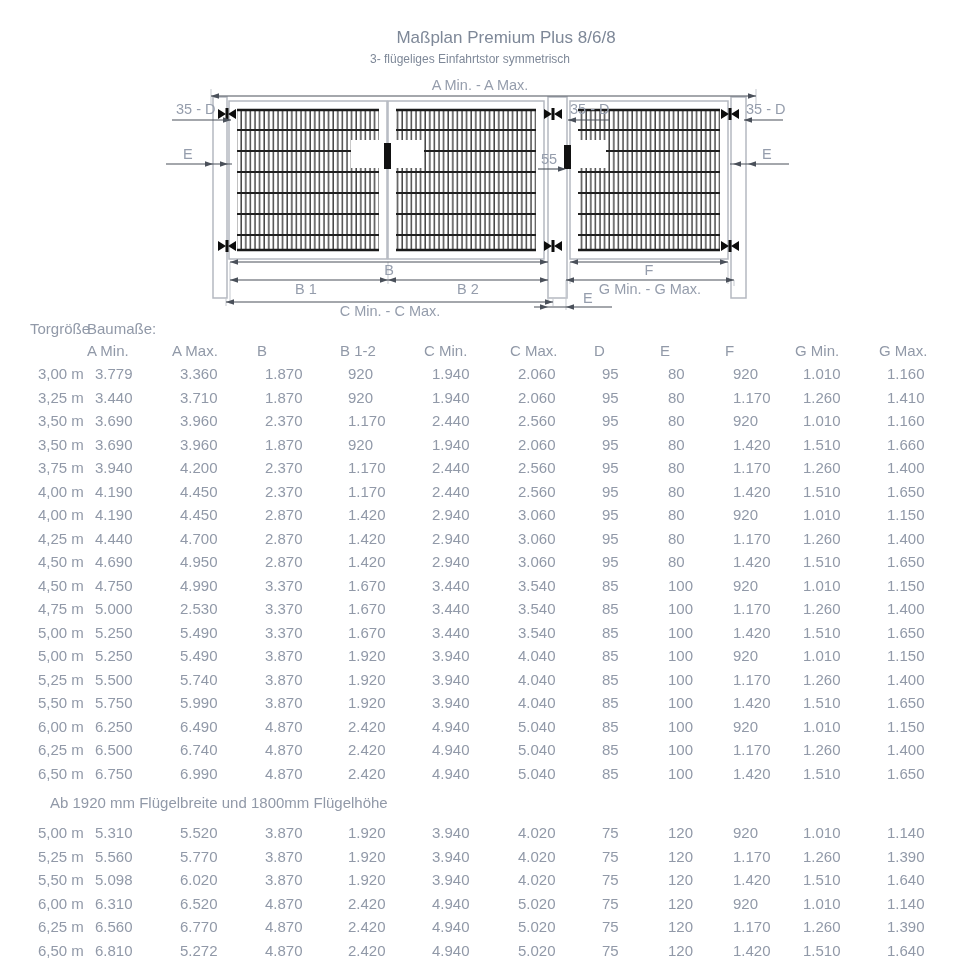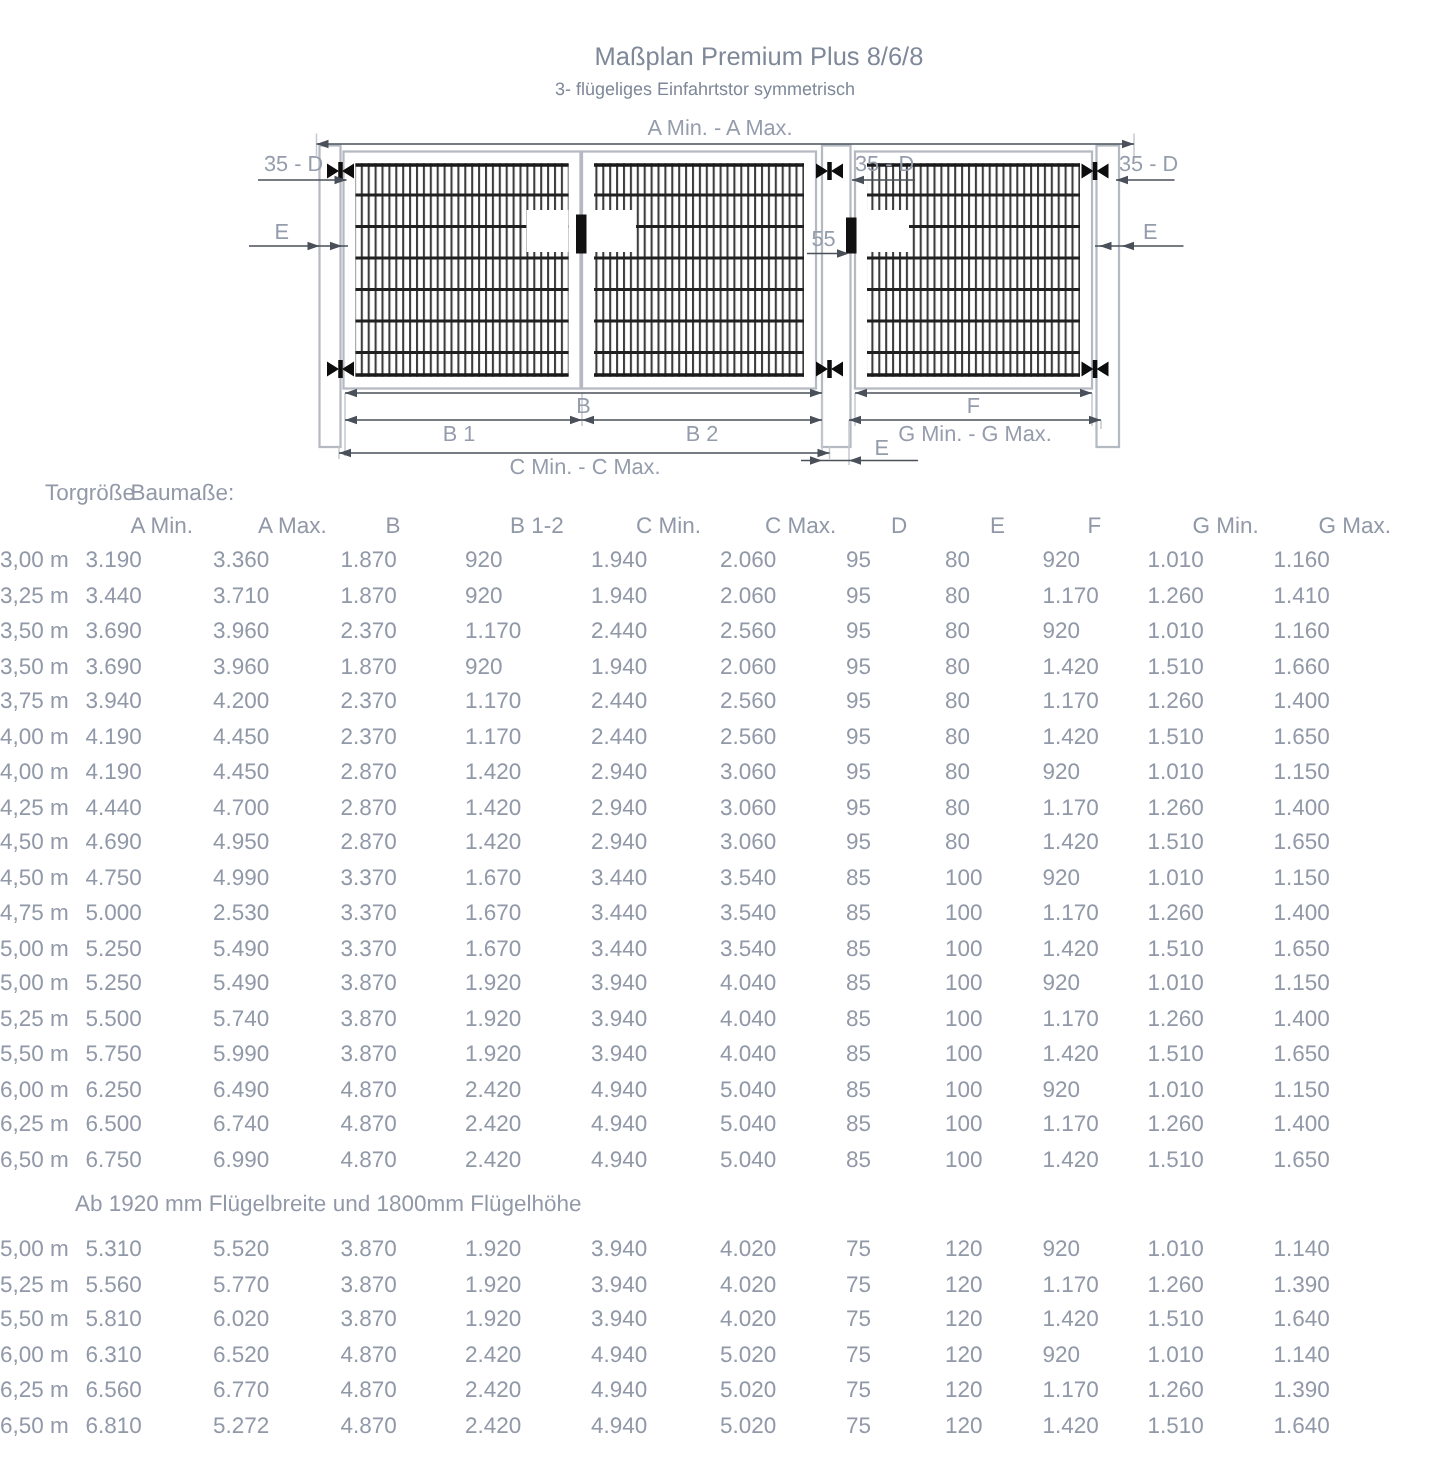--- a/index.html
+++ b/index.html
@@ -7,21 +7,21 @@
          font-family:"Liberation Sans",sans-serif;}
   .title-line{position:absolute;left:0;width:940px;text-align:center;color:#7e8898;}
   .t1{top:28px;font-size:17px;padding-left:36px;}
   .t2{top:52px;font-size:12px;}
   svg.drawing{position:absolute;top:0;left:0;}
   .twrap{position:absolute;top:318px;left:0;width:960px;color:#9199a8;font-size:15px;}
   :root{--cols:57px 85px 85px 83px 84px 86px 84px 66px 65px 70px 84px 1fr;}
   .tgrid{display:grid;grid-template-columns:var(--cols);padding-left:30px;}
   .hrow{height:22px;line-height:22px;}
   .rows{display:grid;grid-template-columns:var(--cols);grid-auto-rows:23.5px;
-        align-items:center;}
+        align-items:center;padding-left:38px;}
   .note{padding-left:50px;margin-top:7px;margin-bottom:7px;height:22px;line-height:22px;}
   .cell,.hc{white-space:nowrap;overflow:visible;}
   text{font-family:"Liberation Sans",sans-serif;}
 </style>
 </head>
 <body>
 
 <div class="sheet">
 
   <div class="title-line t1">Maßplan Premium Plus 8/6/8</div>
@@ -172,21 +172,21 @@
         <div class="hc">C Max.</div>
         <div class="hc">D</div>
         <div class="hc">E</div>
         <div class="hc">F</div>
         <div class="hc">G Min.</div>
         <div class="hc">G Max.</div>
       </div>
 
     <div class="rows" id="rows1">
         <div class="cell">3,00 m</div>
-        <div class="cell">3.190</div>
+        <div class="cell">3.779</div>
         <div class="cell">3.360</div>
         <div class="cell">1.870</div>
         <div class="cell">920</div>
         <div class="cell">1.940</div>
         <div class="cell">2.060</div>
         <div class="cell">95</div>
         <div class="cell">80</div>
         <div class="cell">920</div>
         <div class="cell">1.010</div>
         <div class="cell">1.160</div>
@@ -417,21 +417,21 @@
         <div class="cell">3.870</div>
         <div class="cell">1.920</div>
         <div class="cell">3.940</div>
         <div class="cell">4.020</div>
         <div class="cell">75</div>
         <div class="cell">120</div>
         <div class="cell">1.170</div>
         <div class="cell">1.260</div>
         <div class="cell">1.390</div>
         <div class="cell">5,50 m</div>
-        <div class="cell">5.810</div>
+        <div class="cell">5.098</div>
         <div class="cell">6.020</div>
         <div class="cell">3.870</div>
         <div class="cell">1.920</div>
         <div class="cell">3.940</div>
         <div class="cell">4.020</div>
         <div class="cell">75</div>
         <div class="cell">120</div>
         <div class="cell">1.420</div>
         <div class="cell">1.510</div>
         <div class="cell">1.640</div>

